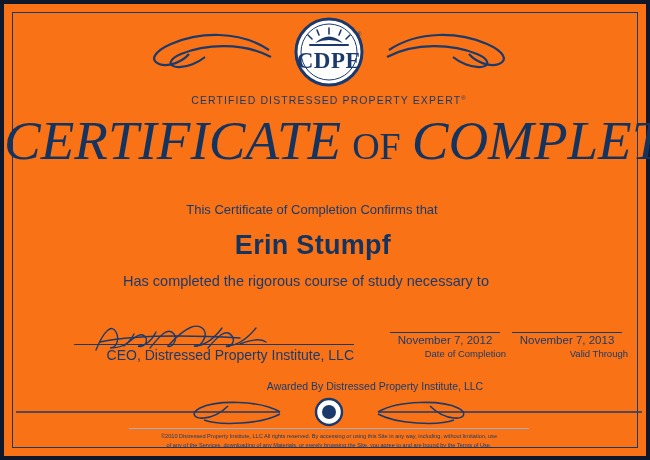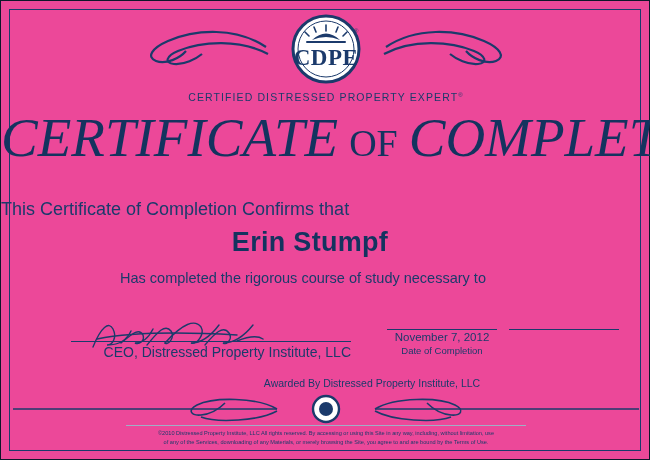--- a/index.html
+++ b/index.html
@@ -11,22 +11,22 @@
     width: 650px;
     height: 460px;
     font-family: "Liberation Sans", sans-serif;
     overflow: hidden;
   }
   .certificate {
     position: relative;
     width: 650px;
     height: 460px;
     box-sizing: border-box;
-    background: #ec4899;
-    border: 1px solid #0f172a;
+    background: #f97316;
+    border: 4px solid #0f172a;
   }
   .inner-border {
     position: absolute;
     left: 8px;
     top: 8px;
     right: 8px;
     bottom: 8px;
     border: 1px solid #1b3a6b;
     pointer-events: none;
   }
@@ -81,21 +81,22 @@
   .title .of-big {
     font-size: 44px;
   }
 
   
   .confirm-line {
     position: absolute;
     left: 0;
     top: 198px;
     width: 616px;
-    font-size: 18px;
+    text-align: center;
+    font-size: 13px;
     color: #1b3a6b;
   }
   .recipient {
     position: absolute;
     left: 0;
     top: 226px;
     width: 618px;
     text-align: center;
     font-size: 27px;
     font-weight: bold;
@@ -160,20 +161,21 @@
   .date-rule.valid { left: 508px; width: 110px; }
   .date-value {
     font-size: 11.5px;
     font-weight: normal;
     color: #1b3a6b;
   }
   .date-label {
     margin-top: 2px;
     font-size: 9.5px;
     color: #1b3a6b;
+    text-align: right;
   }
 
   
   .awarded {
     position: absolute;
     left: 0;
     top: 376px;
     width: 650px;
     text-align: center;
     font-size: 10.5px;
@@ -277,20 +279,24 @@
   <div class="sig-rule"></div>
   <div class="sig-caption">CEO, Distressed Property Institute, LLC</div>
 
   <div class="date-rule completion"></div>
   <div class="date-col completion">
     <div class="date-value">November 7, 2012</div>
     <div class="date-label">Date of Completion</div>
   </div>
 
   <div class="date-rule valid"></div>
+  <div class="date-col valid">
+    <div class="date-value">November 7, 2013</div>
+    <div class="date-label">Valid Through</div>
+  </div>
 
   <div class="awarded">Awarded By Distressed Property Institute, LLC</div>
 
   <svg class="flourish" viewBox="0 0 650 34" xmlns="http://www.w3.org/2000/svg">
     <g fill="none" stroke="#1b3a6b" stroke-width="1.6">
       <path d="M12 16 L276 16"></path>
       <path d="M374 16 L638 16"></path>
       <path d="M276 16 C256 4, 212 4, 196 12 C186 17, 190 23, 200 22 C212 21, 220 14, 224 10"></path>
       <path d="M276 18 C258 28, 216 30, 200 24"></path>
       <path d="M374 16 C394 4, 438 4, 454 12 C464 17, 460 23, 450 22 C438 21, 430 14, 426 10"></path>

